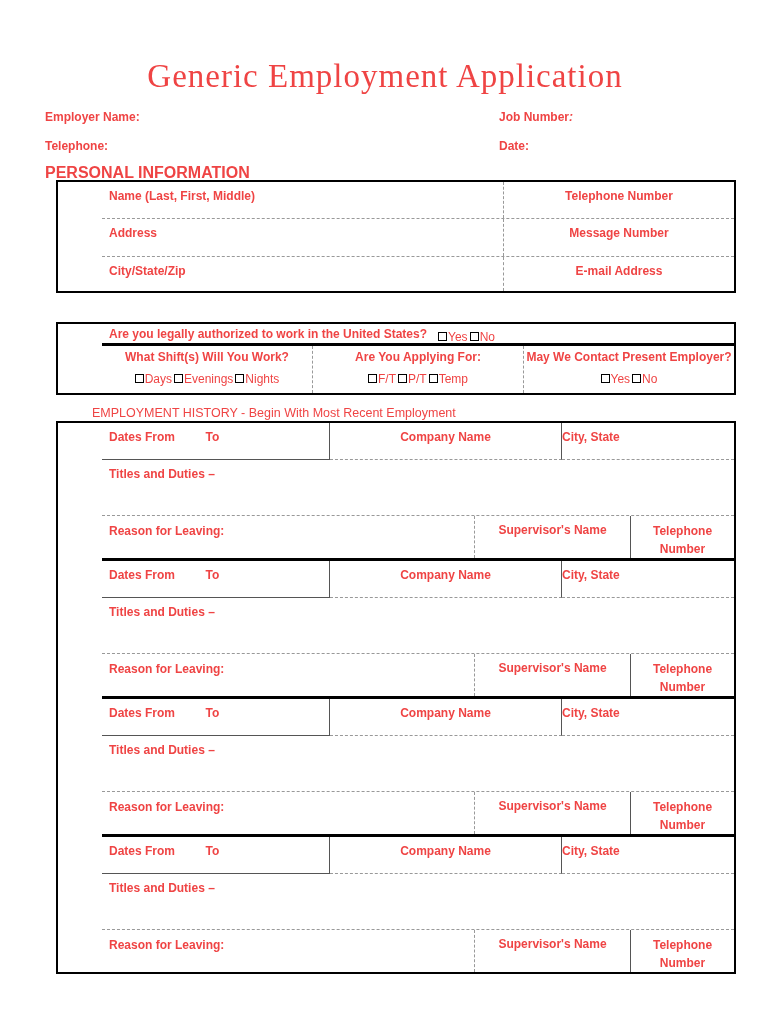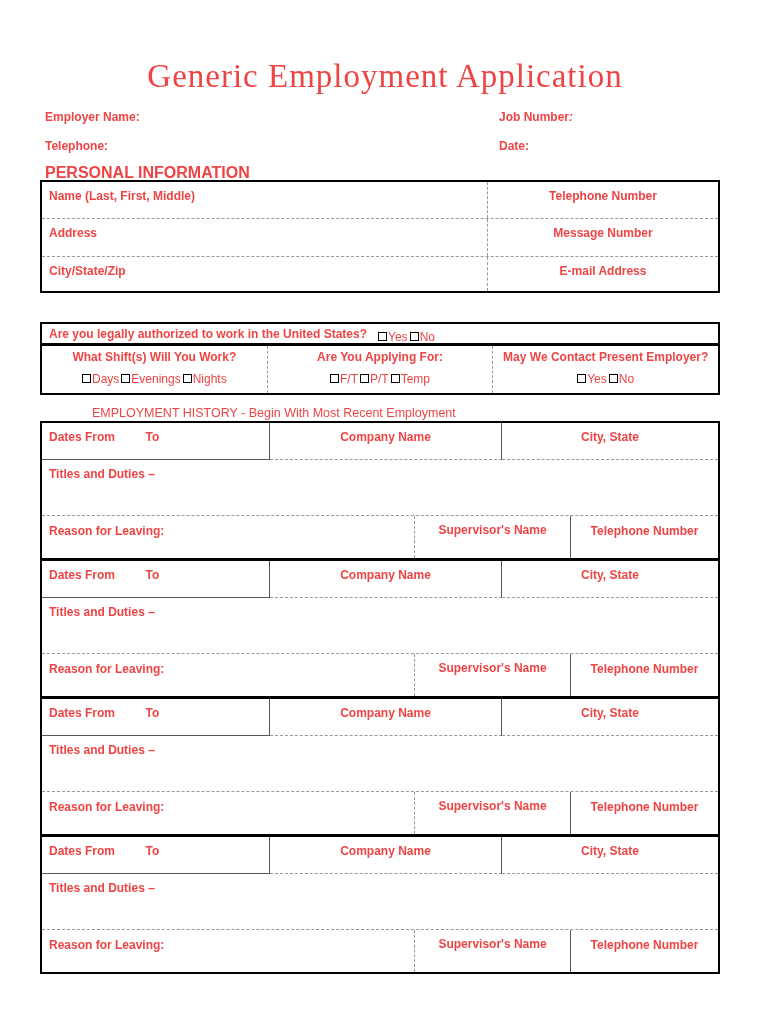--- a/index.html
+++ b/index.html
@@ -26,21 +26,21 @@
   .hfield { position: absolute; font-size: 12px; font-weight: bold; }
   .hfield .ital { font-style: italic; }
   .pos-employer { top: 110px; left: 45px; }
   .pos-jobnum   { top: 110px; left: 499px; }
   .pos-position { top: 139px; left: 45px; }
   .pos-date     { top: 139px; left: 499px; }
 
   .section-label { position: absolute; left: 45px; font-size: 16px; font-weight: bold; }
   .pos-personal { top: 164px; }
 
-  .tbl { position: absolute; left: 40px; width: 680px; border: 2px solid #000; background: #fff; }
+  .tbl { position: absolute; left: 56px; width: 680px; border: 2px solid #000; background: #fff; padding-left: 44px; }
   .lbl { font-size: 12px; font-weight: bold; }
 
   
   .tbl-personal { top: 180px; }
   .p-row { display: flex; border-bottom: 1px dashed #999; }
   .p-row:last-child { border-bottom: none; }
   .p-row-0 { height: 37px; }
   .p-row-1 { height: 38px; }
   .p-row-2 { height: 34px; }
   .p-left  { flex: 1; border-right: 1px dashed #999; padding: 4px 0 0 7px; }
@@ -74,21 +74,21 @@
 
   
   .emp-title { position: absolute; left: 45px; top: 406px; font-size: 12.5px; }
   .emp-title .bold { font-weight: normal; padding-left: 47px; }
   .tbl-emp { top: 421px; }
   .emp-block + .emp-block { border-top: 3px solid #000; }
   .b-row1 { display: flex; height: 37px; }
   .b-c1 { width: 228px; border-right: 1px solid #555; border-bottom: 1px solid #555; padding: 4px 0 0 7px; }
   .b-c1 .to-label { margin-left: 26px; }
   .b-c2 { width: 232px; text-align: center; border-right: 1px solid #555; border-bottom: 1px dashed #999; padding-top: 4px; }
-  .b-c3 { flex: 1; text-align: center; border-bottom: 1px dashed #999; padding-top: 4px; }
+  .b-c3 { flex: 1; border-bottom: 1px dashed #999; padding-top: 4px; }
   .b-row2 { height: 55px; padding: 4px 0 0 7px; }
   .b-row3 { display: flex; height: 43px; border-top: 1px dashed #999; }
   .b-r1 { width: 373px; border-right: 1px dashed #999; padding: 5px 0 0 7px; }
   .b-r2 { width: 156px; text-align: center; border-right: 1px solid #555; padding-top: 4px; }
   .b-r3 { flex: 1; text-align: center; padding-top: 5px; }
 </style>
 </head>
 <body>
 
 <div class="page">

